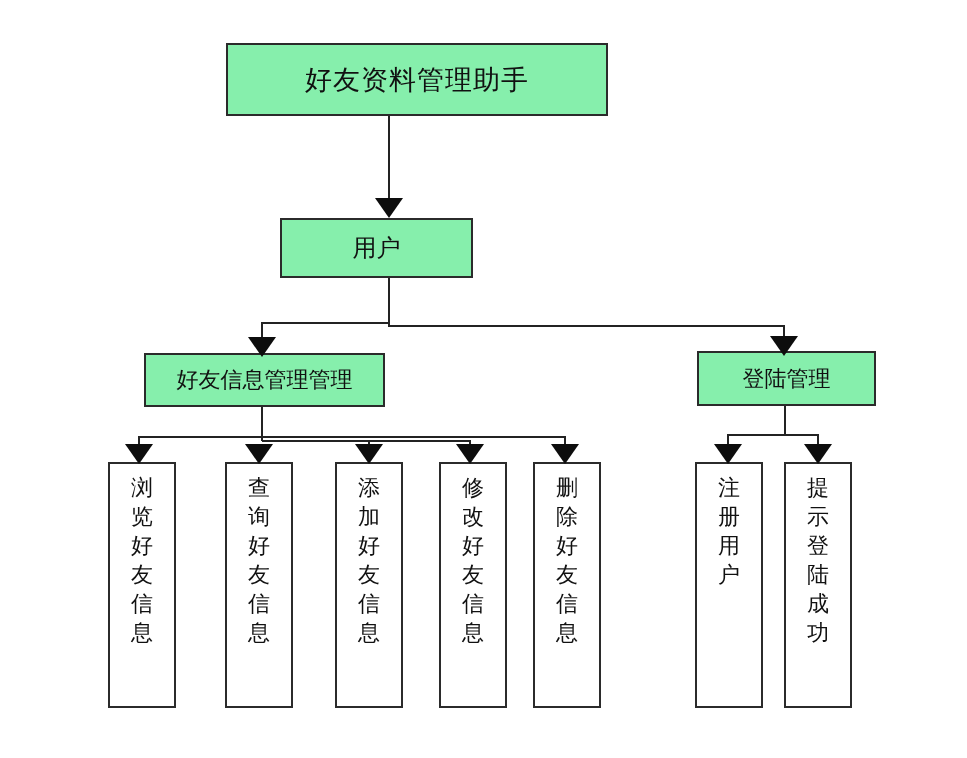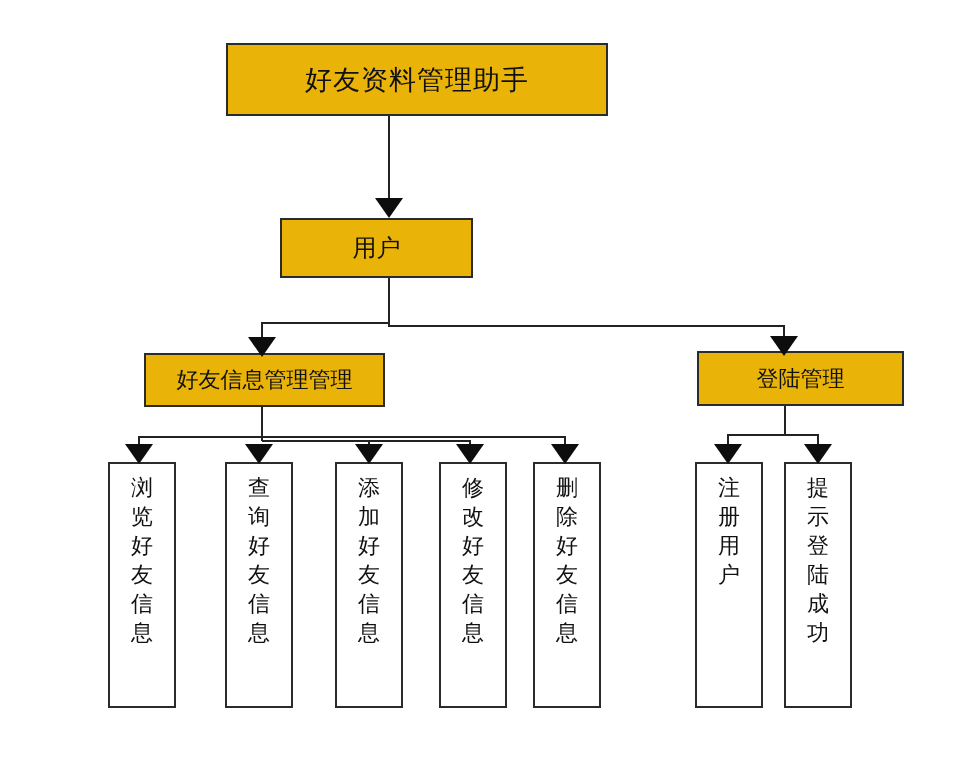--- a/index.html
+++ b/index.html
@@ -10,21 +10,21 @@
     position: relative;
     width: 967px;
     height: 758px;
     background: #ffffff;
     overflow: hidden;
   }
 
   .node {
     position: absolute;
     border: 2px solid #2b2b2b;
-    background: #eab308;
+    background: #86efac;
     color: #111111;
     display: flex;
     align-items: center;
     justify-content: center;
     text-align: center;
   }
 
   .node.title   { font-size: 27px; letter-spacing: 1px; }
   .node.root    { font-size: 24px; }
   .node.branch  { font-size: 22px; }
@@ -59,21 +59,21 @@
 <body>
 
 <div class="canvas">
 
   <div class="node title" style="left:226px; top:43px; width:382px; height:73px;">好友资料管理助手</div>
 
   <div class="node root" style="left:280px; top:218px; width:193px; height:60px;">用户</div>
 
   <div class="node branch" style="left:144px; top:353px; width:241px; height:54px;">好友信息管理管理</div>
 
-  <div class="node branch" style="left:697px; top:351px; width:207px; height:55px;">登陆管理</div>
+  <div class="node branch" style="left:697px; top:351px; width:179px; height:55px;">登陆管理</div>
 
   <div class="leaf" style="left:108px; top:462px; width:68px; height:246px;">浏
 览
 好
 友
 信
 息</div>
 
   <div class="leaf" style="left:225px; top:462px; width:68px; height:246px;">查
 询

